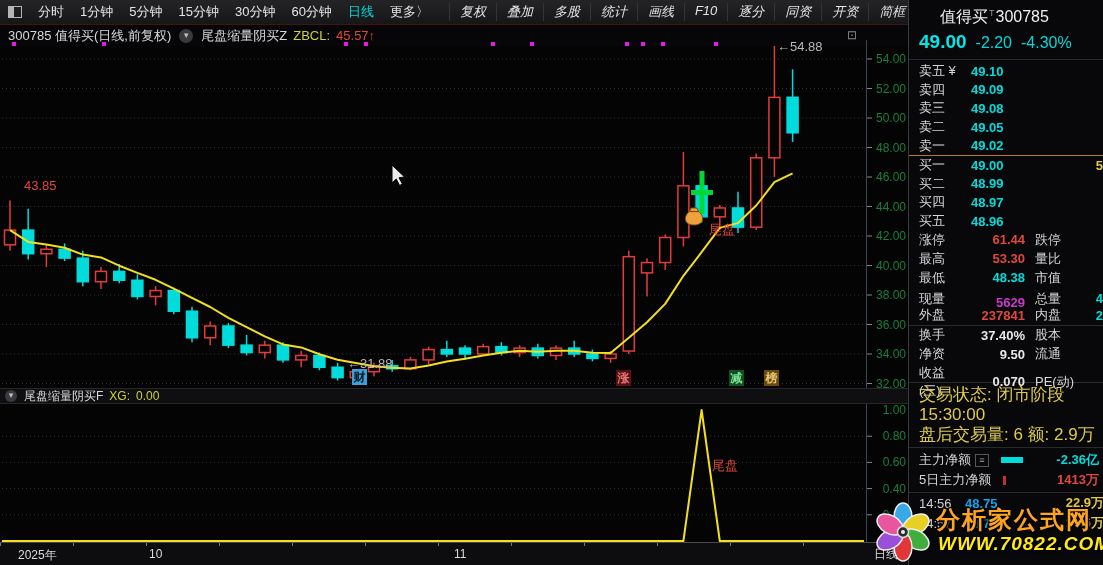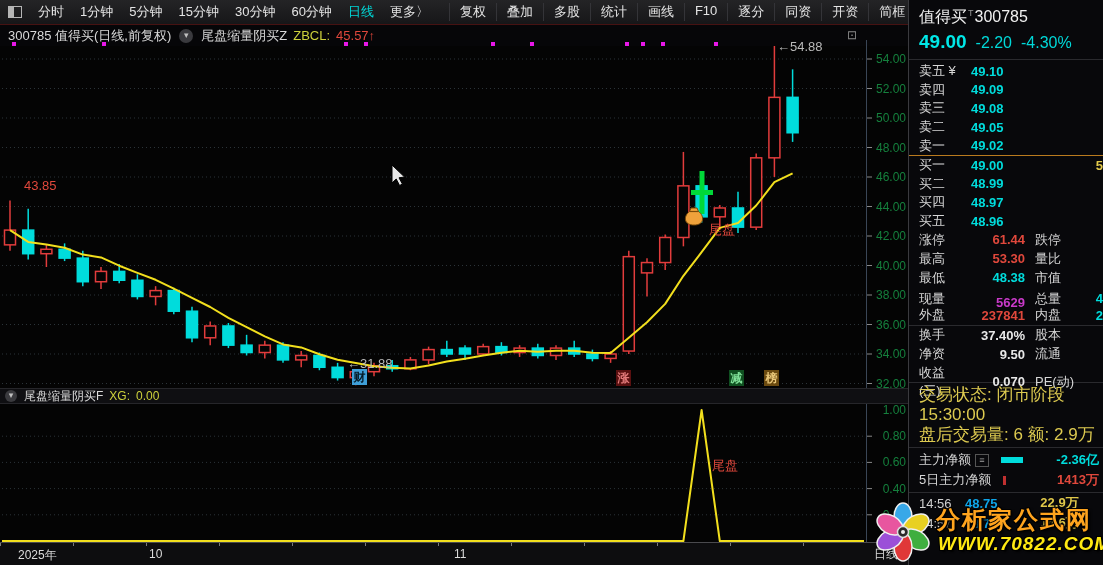--- a/index.html
+++ b/index.html
@@ -7,21 +7,21 @@
   .app{position:relative;width:1103px;height:565px;background:#000;overflow:hidden;}
 
   
   .toolbar{position:absolute;left:0;top:0;width:1023px;height:24px;background:linear-gradient(#242426,#161618);
     border-bottom:1px solid #461212;display:flex;align-items:center;color:#e4e4e4;font-size:13px;}
   .tb-win{width:12px;height:10px;border:1px solid #b5b5b5;margin:0 8px 0 8px;position:relative;flex:none;}
   .tb-win::after{content:"";position:absolute;left:0;top:0;width:5px;height:10px;background:#b5b5b5;}
   .tb-item{padding:0 8px;white-space:nowrap;cursor:default;}
   .tb-item.active{color:#00d8d8;}
   .tb-right{display:flex;margin-left:12px;}
-  .tb-right .tb-item{border-left:1px solid #343438;padding:0 10px;}
+  .tb-right .tb-item{border-left:1px solid #343438;padding:0 10px;font-style:italic;}
 
   
   .chart-header{position:absolute;left:0;top:25px;width:908px;height:21px;display:flex;align-items:center;
     font-size:13px;color:#d9d9d9;background:#060608;}
   .chart-header>*{flex:none;}
   .ch-title{margin-left:8px;}
   .chev{width:14px;height:14px;border-radius:50%;background:#3a3a3e;color:#c0c0c0;font-size:9px;line-height:13px;
     text-align:center;margin:0 8px;}
   .yellow{color:#cdd13c;} .redtx{color:#e0483c;}
   .gap6{margin-left:6px;} 
@@ -57,21 +57,21 @@
   .badge-red{background:#5a1010;color:#e07878;}
   .badge-green{background:#0f5020;color:#7fe098;}
   .badge-orange{background:#6b4a10;color:#eac87a;}
 
   .cursor{position:absolute;left:391px;top:164px;z-index:40;}
 
   
   .panel{position:absolute;left:908px;top:0;width:195px;height:565px;background:#08080b;
     border-left:1px solid #3a3a3e;font-size:13px;color:#d6d6d6;overflow:hidden;z-index:5;}
   .p-header{height:52px;border-bottom:1px solid #2a2a2e;padding:7px 0 0 10px;}
-  .p-name-row{font-size:16px;color:#f0f0f0;}
+  .p-name-row{font-size:16px;color:#f0f0f0;margin-left:21px;}
   .p-tag{font-size:9px;color:#9a9a9a;vertical-align:super;margin:0 1px;}
   .p-price-row{margin-top:3px;display:flex;align-items:baseline;}
   .p-price{font-size:19px;font-weight:bold;color:#00e8e8;}
   .p-chg{font-size:16px;color:#00d8d8;margin-left:9px;}
   .quote-rows{padding-top:2px;}
   .q-row{display:grid;grid-template-columns:52px 62px 1fr;height:18.6px;align-items:center;padding-left:10px;}
   .q-label{color:#d6d6d6;}
   .q-val{color:#00dcdc;font-weight:bold;text-align:left;}
   .q-extra{color:#e0c84a;font-weight:bold;text-align:right;padding-right:1px;}
   .q-div{border-top:1px solid #b97a1e;height:0;}
@@ -85,21 +85,21 @@
   .p-flow{border-top:1px solid #2a2a2e;padding:2px 0;}
   .f-row{display:flex;align-items:center;height:20px;padding-left:10px;}
   .f-icon{font-size:9px;color:#a0a0a0;border:1px solid #555;width:12px;height:11px;line-height:11px;text-align:center;margin-left:4px;}
   .f-bar-cyan{width:22px;height:6px;background:#00dcdc;margin-left:12px;}
   .f-bar-red{width:3px;height:9px;background:#c03030;margin-left:12px;}
   .f-val{margin-left:auto;margin-right:5px;font-weight:bold;}
   .tick-rows{border-top:1px solid #2a2a2e;}
   .t-row{display:grid;grid-template-columns:46px 58px 1fr;height:20px;align-items:center;padding-left:10px;}
   .t-time{color:#d0d0d0;}
   .t-price{color:#0ea5e9;text-align:left;font-weight:bold;}
-  .t-amt{color:#e0c84a;text-align:center;padding-right:8px;font-weight:bold;}
+  .t-amt{color:#e0c84a;text-align:right;padding-right:0;font-weight:bold;}
 
   
   .watermark{position:absolute;left:872px;top:498px;width:231px;height:67px;z-index:30;}
   .wm-t1{position:absolute;left:64px;top:6px;font-size:24px;font-weight:bold;color:#ffa41e;letter-spacing:2px;
     text-shadow:-1px -1px 0 #000,1px -1px 0 #000,-1px 1px 0 #000,1px 1px 0 #000,2px 2px 3px #000;}
   .wm-t2{position:absolute;left:66px;top:35px;font-size:19px;font-weight:bold;font-style:italic;color:#ffe912;
     letter-spacing:1px;text-shadow:-1px -1px 0 #000,1px -1px 0 #000,-1px 1px 0 #000,1px 1px 0 #000,2px 2px 2px #000;}
 </style>
 </head>
 <body>

